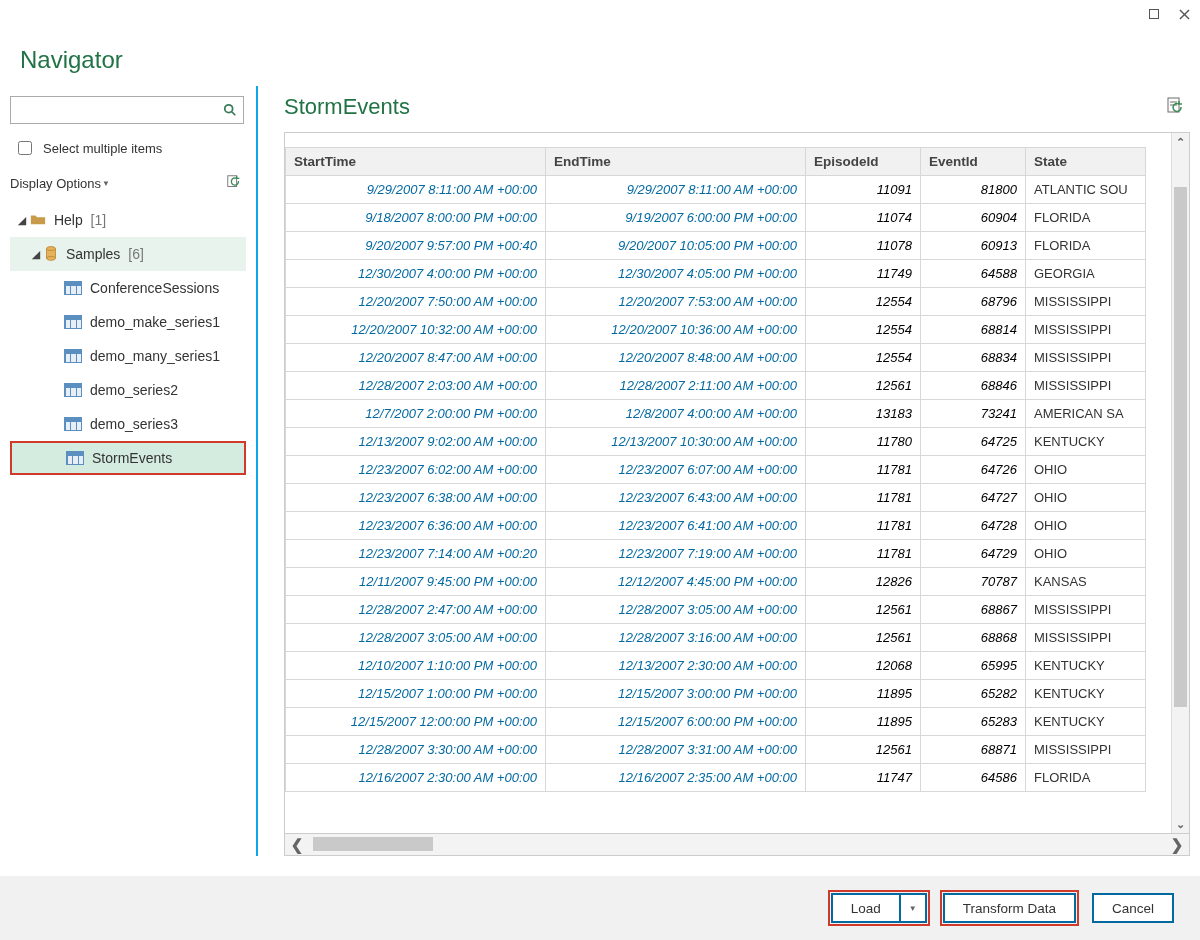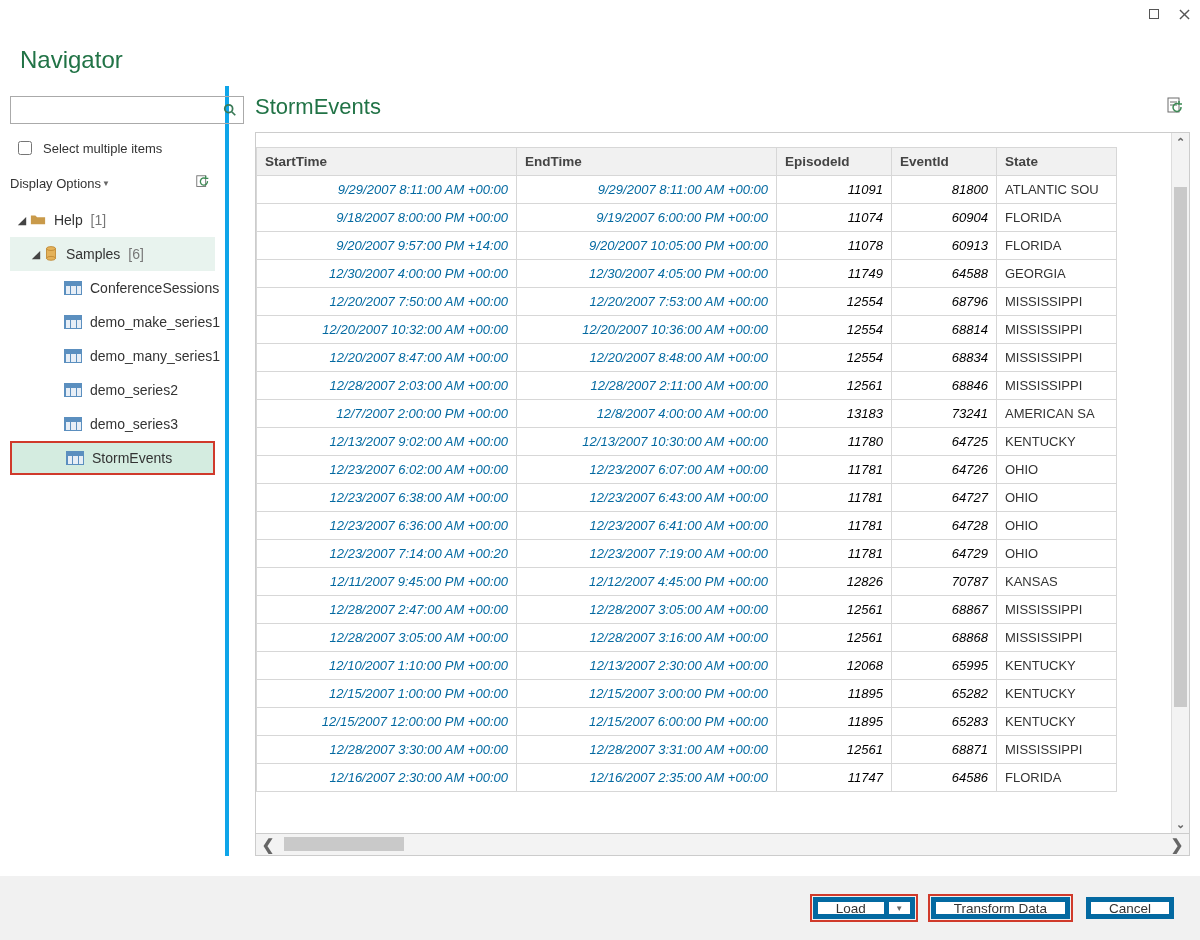--- a/index.html
+++ b/index.html
@@ -38,23 +38,23 @@
     font-weight: 300;
     color: #217346;
   }
 
   .body {
     display: flex;
     height: 770px;
   }
 
   .sidebar {
-    width: 229px;
+    width: 258px;
     padding: 10px 0 10px 10px;
-    border-right: 4px solid #0ea5e9;
+    border-right: 2px solid #0ea5e9;
     position: relative;
   }
   .search-row {
     display:flex; align-items:center;
     border:1px solid #aaa;
     height:28px;
     width: 234px;
     margin-bottom:14px;
     padding-right:2px;
   }
@@ -181,21 +181,21 @@
     background:#c9c9c9;
   }
 
   .footer{
     position:absolute;left:0;right:0;bottom:0;height:64px;
     background:#f1f1f1;
     display:flex;align-items:center;justify-content:flex-end;
     padding-right:26px;gap:16px;
   }
   .btn{
-    background:#fff;border:5px solid #0369a1;height:22px;
+    background:#fff;border:2px solid #0369a1;height:30px;
     padding:0 18px;display:flex;align-items:center;justify-content:center;
     font-size:13.5px;color:#333;cursor:pointer;
   }
   .btn-grp{display:flex;}
   .btn-grp .btn.dd{width:26px;padding:0;border-left:none;}
   .hl{ outline:2px solid #d03a2b; outline-offset:1px;}
 
   .db-ic svg ellipse{fill:#e4b25a;stroke:#c08a35;stroke-width:1;}
   .db-ic svg rect{fill:#e4b25a;stroke:#c08a35;stroke-width:1;}
 </style>
@@ -346,21 +346,21 @@
                 <td class="tx">ATLANTIC SOU</td>
               </tr>
               <tr>
                 <td class="it">9/18/2007 8:00:00 PM +00:00</td>
                 <td class="it">9/19/2007 6:00:00 PM +00:00</td>
                 <td class="num">11074</td>
                 <td class="num">60904</td>
                 <td class="tx">FLORIDA</td>
               </tr>
               <tr>
-                <td class="it">9/20/2007 9:57:00 PM +14:00</td>
+                <td class="it">9/20/2007 9:57:00 PM +00:40</td>
                 <td class="it">9/20/2007 10:05:00 PM +00:00</td>
                 <td class="num">11078</td>
                 <td class="num">60913</td>
                 <td class="tx">FLORIDA</td>
               </tr>
               <tr>
                 <td class="it">12/30/2007 4:00:00 PM +00:00</td>
                 <td class="it">12/30/2007 4:05:00 PM +00:00</td>
                 <td class="num">11749</td>
                 <td class="num">64588</td>

